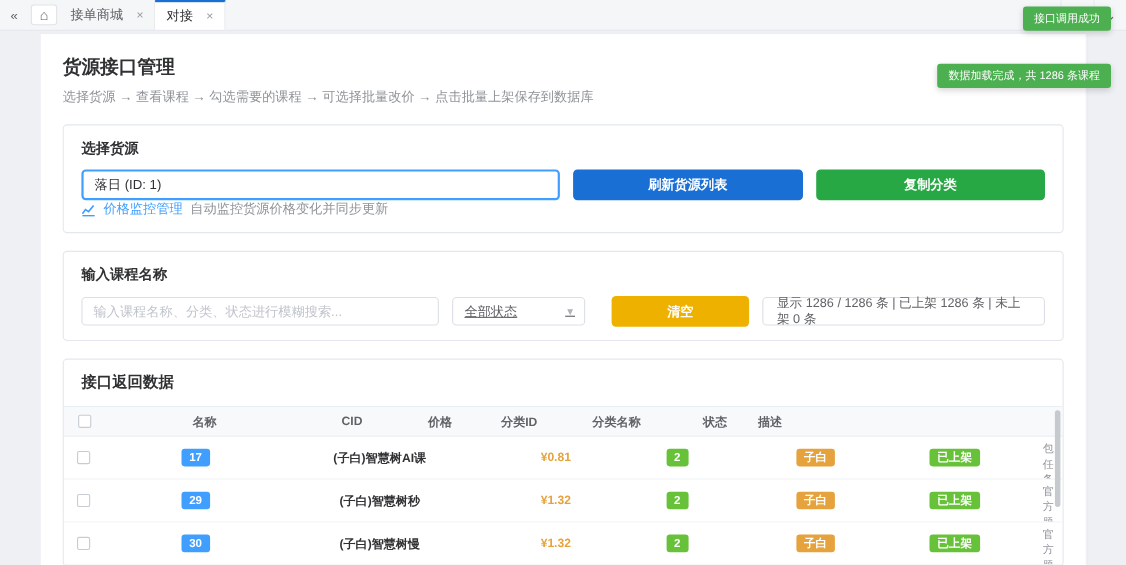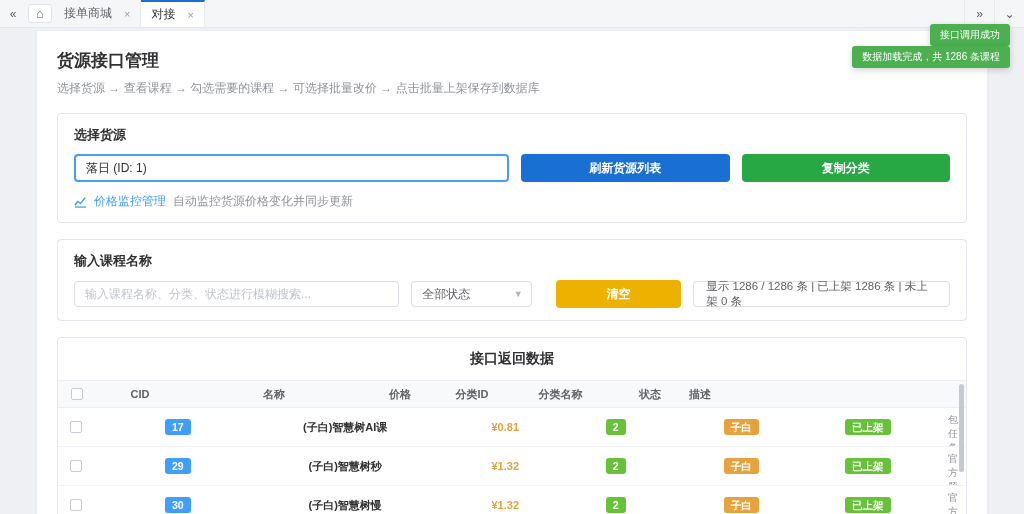--- a/index.html
+++ b/index.html
@@ -17,22 +17,22 @@
   .tab { display:flex; align-items:center; gap:12px; padding:0 10px; font-size:12px;
     color:#606266; border-right:1px solid #e8eaee; cursor:pointer; }
   .tab.active { background:#ffffff; color:#303133; border-top:2px solid #1a6fd4; }
   .tab .close { font-size:11px; color:#9aa0a8; }
   .tabbar-right { margin-left:auto; display:flex; align-items:stretch; }
   .tabbar-right .tb-icon { border-left:1px solid #e8eaee; width:30px; }
 
   
   .toast { position:fixed; right:14px; background:#4caf50; color:#fff; font-size:10px;
     padding:4px 10px; border-radius:3px; box-shadow:0 2px 6px rgba(0,0,0,.18); z-index:50; }
-  .toast1 { top:24px; }
-  .toast2 { top:46px; }
+  .toast1 { top:6px; }
+  .toast2 { top:58px; }
 
   
   .page { height:486px; padding:2px 36px 0; overflow:hidden; }
   .card { background:#fff; border:1px solid #ebeef5; border-bottom:none; height:600px;
     padding:18px 20px; box-shadow:0 1px 3px rgba(0,0,0,.04); }
 
   .page-title { font-size:17px; font-weight:bold; color:#303133; }
   .page-subtitle { font-size:12px; color:#909399; margin-top:8px; }
 
   .section { border:1px solid #e4e7ed; border-radius:4px; padding:12px 16px; margin-top:16px; }
@@ -40,41 +40,41 @@
 
   
   .controls-row { display:flex; gap:12px; align-items:center; }
   .source-select { flex:0 0 435px; height:28px; border:2px solid #409eff; border-radius:4px;
     display:flex; align-items:center; padding:0 10px; font-size:12px; color:#303133;
     background:#fff; cursor:pointer; }
   .btn { height:28px; border:none; border-radius:4px; font-size:12px; color:#fff;
     font-weight:bold; cursor:pointer; font-family:inherit; }
   .btn-blue { flex:1; background:#1a6fd4; }
   .btn-green { flex:1; background:#28a745; }
-  .monitor-row { display:flex; align-items:center; gap:7px; margin-top:11px; font-size:12px; }
+  .monitor-row { display:flex; align-items:center; gap:7px; font-size:12px; }
   .monitor-link { color:#409eff; cursor:pointer; }
   .monitor-desc { color:#909399; }
 
   
   .search-row { display:flex; gap:12px; align-items:center; }
   .text-input { width:360px; height:26px; border:1px solid #dcdfe6; border-radius:4px;
     padding:0 10px; font-size:12px; color:#303133; font-family:Liberation Sans, sans-serif; }
   .text-input::placeholder { color:#c0c4cc; }
   .status-select { width:132px; height:26px; border:1px solid #dcdfe6; border-radius:4px;
     display:flex; align-items:center; justify-content:space-between; padding:0 8px 0 10px;
-    font-size:12px; color:#606266; cursor:pointer; background:#fff; }
+    font-size:12px; color:#606266; cursor:pointer; background:#fff;text-decoration:underline; }
   .status-select .caret { font-size:9px; color:#b0b3b8; }
   .btn-yellow { width:140px; background:#efb100;margin-left:12px; }
   .stats-box { margin-left:auto; height:26px; border:1px solid #dcdfe6; border-radius:4px;
     display:flex; align-items:center; padding:0 12px; font-size:11.5px; color:#606266; }
 
   
   .table-section { padding:0; position:relative; overflow:hidden; }
   .table-title { font-size:14px; font-weight:bold; color:#303133; padding:12px 16px;
-    border-bottom:1px solid #ebeef5;text-align:center; }
+    border-bottom:1px solid #ebeef5; }
   .thead { display:flex; background:#f7f9fb; border-bottom:1px solid #ebeef5;
     font-size:11px; color:#606266; font-weight:bold; }
   .trow { display:flex; border-bottom:1px solid #f2f4f7;gap:44px; }
   .cell { display:flex; align-items:center; justify-content:center; padding:5px 2px;
     min-height:26px; }
   .col-check { width:38px; }
   .col-cid { width:88px; }
   .col-name { width:180px; }
   .col-price { width:72px; }
   .col-catid { width:72px; }
@@ -158,22 +158,22 @@
       </div>
     </div>
 
     <div class="section table-section">
       <div class="table-title">接口返回数据</div>
 
       <div class="thead">
         <div class="cell col-check">
             <span class="checkbox"></span>
           </div>
+        <div class="cell col-name">名称</div>
         <div class="cell col-cid">CID</div>
-        <div class="cell col-name">名称</div>
         <div class="cell col-price">价格</div>
         <div class="cell col-catid">分类ID</div>
         <div class="cell col-catname">分类名称</div>
         <div class="cell col-status">状态</div>
         <div class="cell col-desc">描述</div>
       </div>
 
       <div id="table-body">
   <div class="trow">
     <div class="cell col-check">

